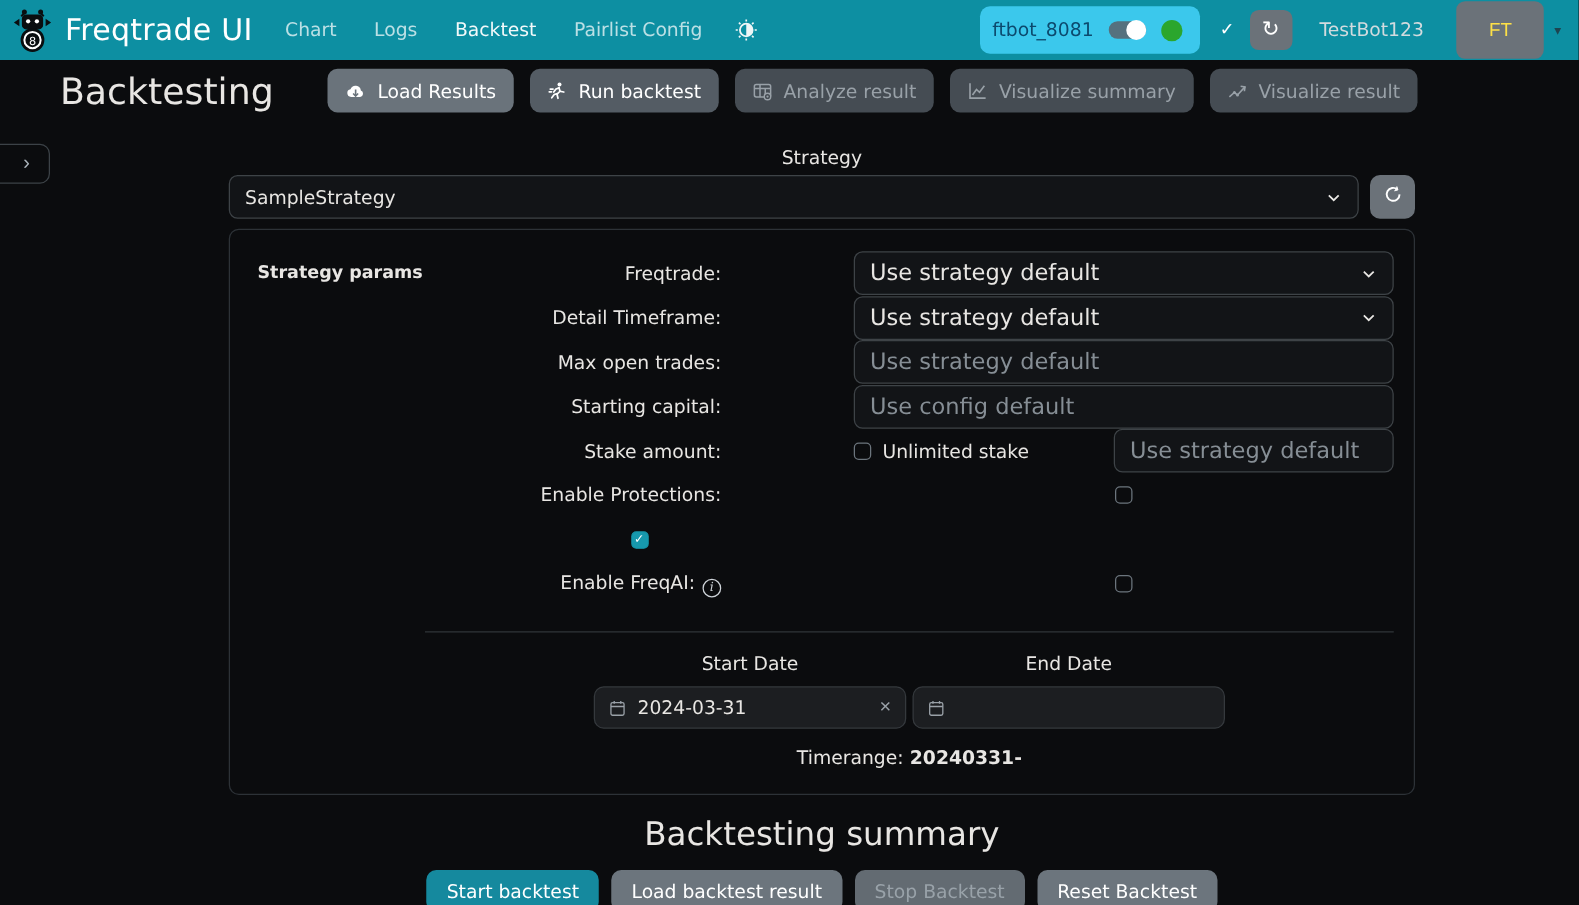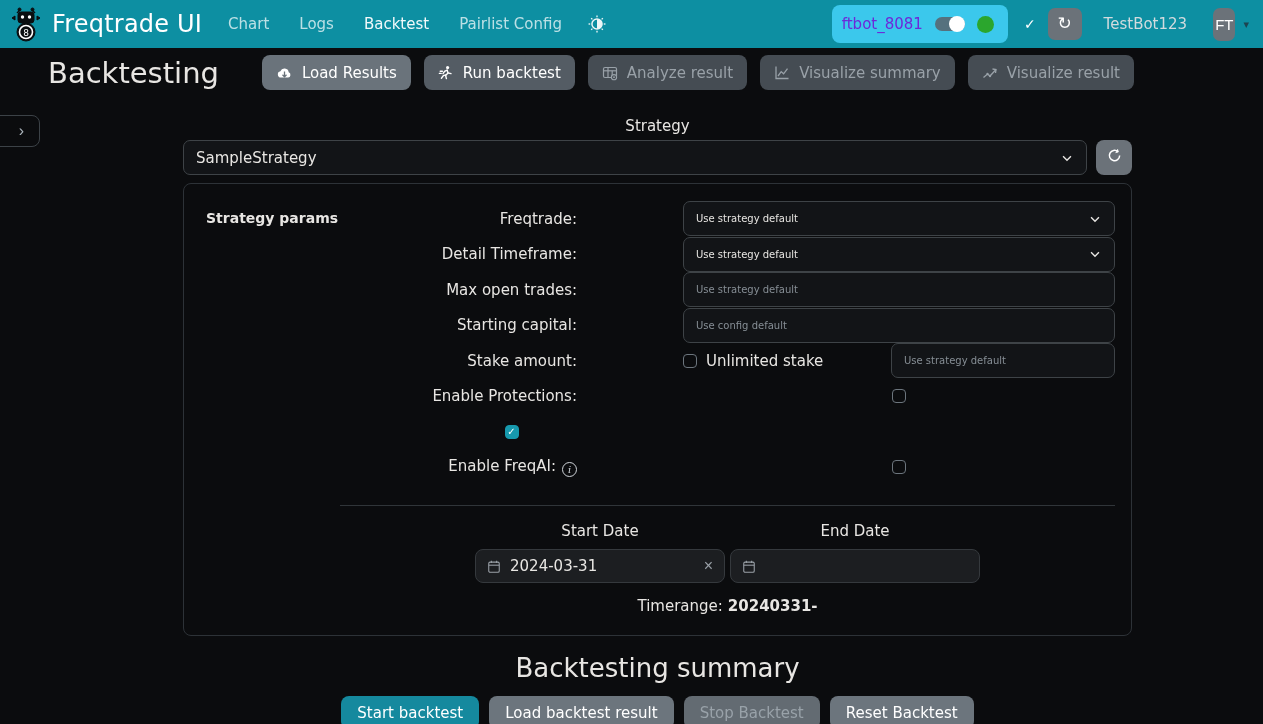--- a/index.html
+++ b/index.html
@@ -24,34 +24,34 @@
   .nav-link { font-size: 15px; color: rgba(255,255,255,.72); cursor: pointer; text-decoration: none; }
   .nav-link.active { color: rgba(255,255,255,.95); }
   .theme-toggle { margin-left: 26px; cursor: pointer; display: flex; align-items: center; }
   .nav-spacer { flex: 1; }
 
   .bot-pill {
     background: #3bc8ec; border-radius: 8px; height: 38px;
     display: flex; align-items: center; gap: 12px; padding: 0 14px 0 10px;
     cursor: pointer;
   }
-  .bot-pill-name { color: #6d28d9; font-size: 15px; }
+  .bot-pill-name { color: #0c4a6e; font-size: 15px; }
   .switch { width: 30px; height: 14px; border-radius: 8px; background: #55717e; position: relative; cursor: pointer; }
   .switch .knob { position: absolute; right: 0px; top: -1px; width: 16px; height: 16px; border-radius: 50%; background: #ffffff; }
   .online-dot { width: 17px; height: 17px; border-radius: 50%; background: #2ba62d; }
   .nav-check { color: #ffffff; font-size: 14px; margin: 0 12px 0 16px; }
   .nav-refresh-btn {
     width: 34px; height: 32px; border-radius: 7px; background: #6b7279; border: none;
     color: #fff; font-size: 17px; line-height: 30px; text-align: center; cursor: pointer;
   }
   .nav-user { color: #d2dbde; font-size: 15px; margin: 0 26px 0 22px; }
   .avatar-group { display: flex; align-items: center; gap: 8px; cursor: pointer; }
   .avatar-btn {
-    background: #6b7279; color: #ffffff; border: none; border-radius: 7px;
-    height: 33px; padding: 0 2px; font-size: 15px; cursor: pointer;
+    background: #6b7279; color: #fde047; border: none; border-radius: 7px;
+    height: 46px; padding: 0 26px; font-size: 15px; cursor: pointer;
   }
   .avatar-caret { color: #1d4450; font-size: 11px; }
 
   
   .header-row {
     display: flex; align-items: center; justify-content: space-between;
     padding: 7px 129px 0 48px;
   }
   .page-title { font-size: 29px; font-weight: 500; color: #e8e6e3; }
   .tabs { display: flex; gap: 13px; }
@@ -91,21 +91,21 @@
   .panel {
     margin-top: 8px; border: 1px solid #2d3237; border-radius: 8px;
     padding: 17px 16px 20px 16px; position: relative; min-height: 440px;
   }
   .panel-title { position: absolute; left: 22px; top: 26px; font-size: 14px; font-weight: bold; }
   .form-col { margin-left: 140px; width: 775px; }
   .prow { display: grid; grid-template-columns: 343px 432px; align-items: center; min-height: 35.5px; }
   .plabel { text-align: right; padding-right: 106px; font-size: 15px; }
   .pinput, .pselect {
     width: 100%; height: 35px; background: #121417; border: 1px solid #3e4347;
-    border-radius: 7px; color: #e8e6e3; font-size: 10px; padding: 0 12px;
+    border-radius: 7px; color: #e8e6e3; font-size: 18px; padding: 0 12px;
     font-family: inherit;
   }
   .pinput::placeholder { color: #868e95; }
   .pselect { display: flex; align-items: center; cursor: pointer; }
   .pselect .sel-text { flex: 1; }
   .center-ctl { display: flex; justify-content: center; align-items: center; }
   .checkbox {
     width: 14px; height: 14px; border: 1px solid #6c757d; border-radius: 4px;
     background: transparent; cursor: pointer; flex: 0 0 auto;
     display: flex; align-items: center; justify-content: center;

